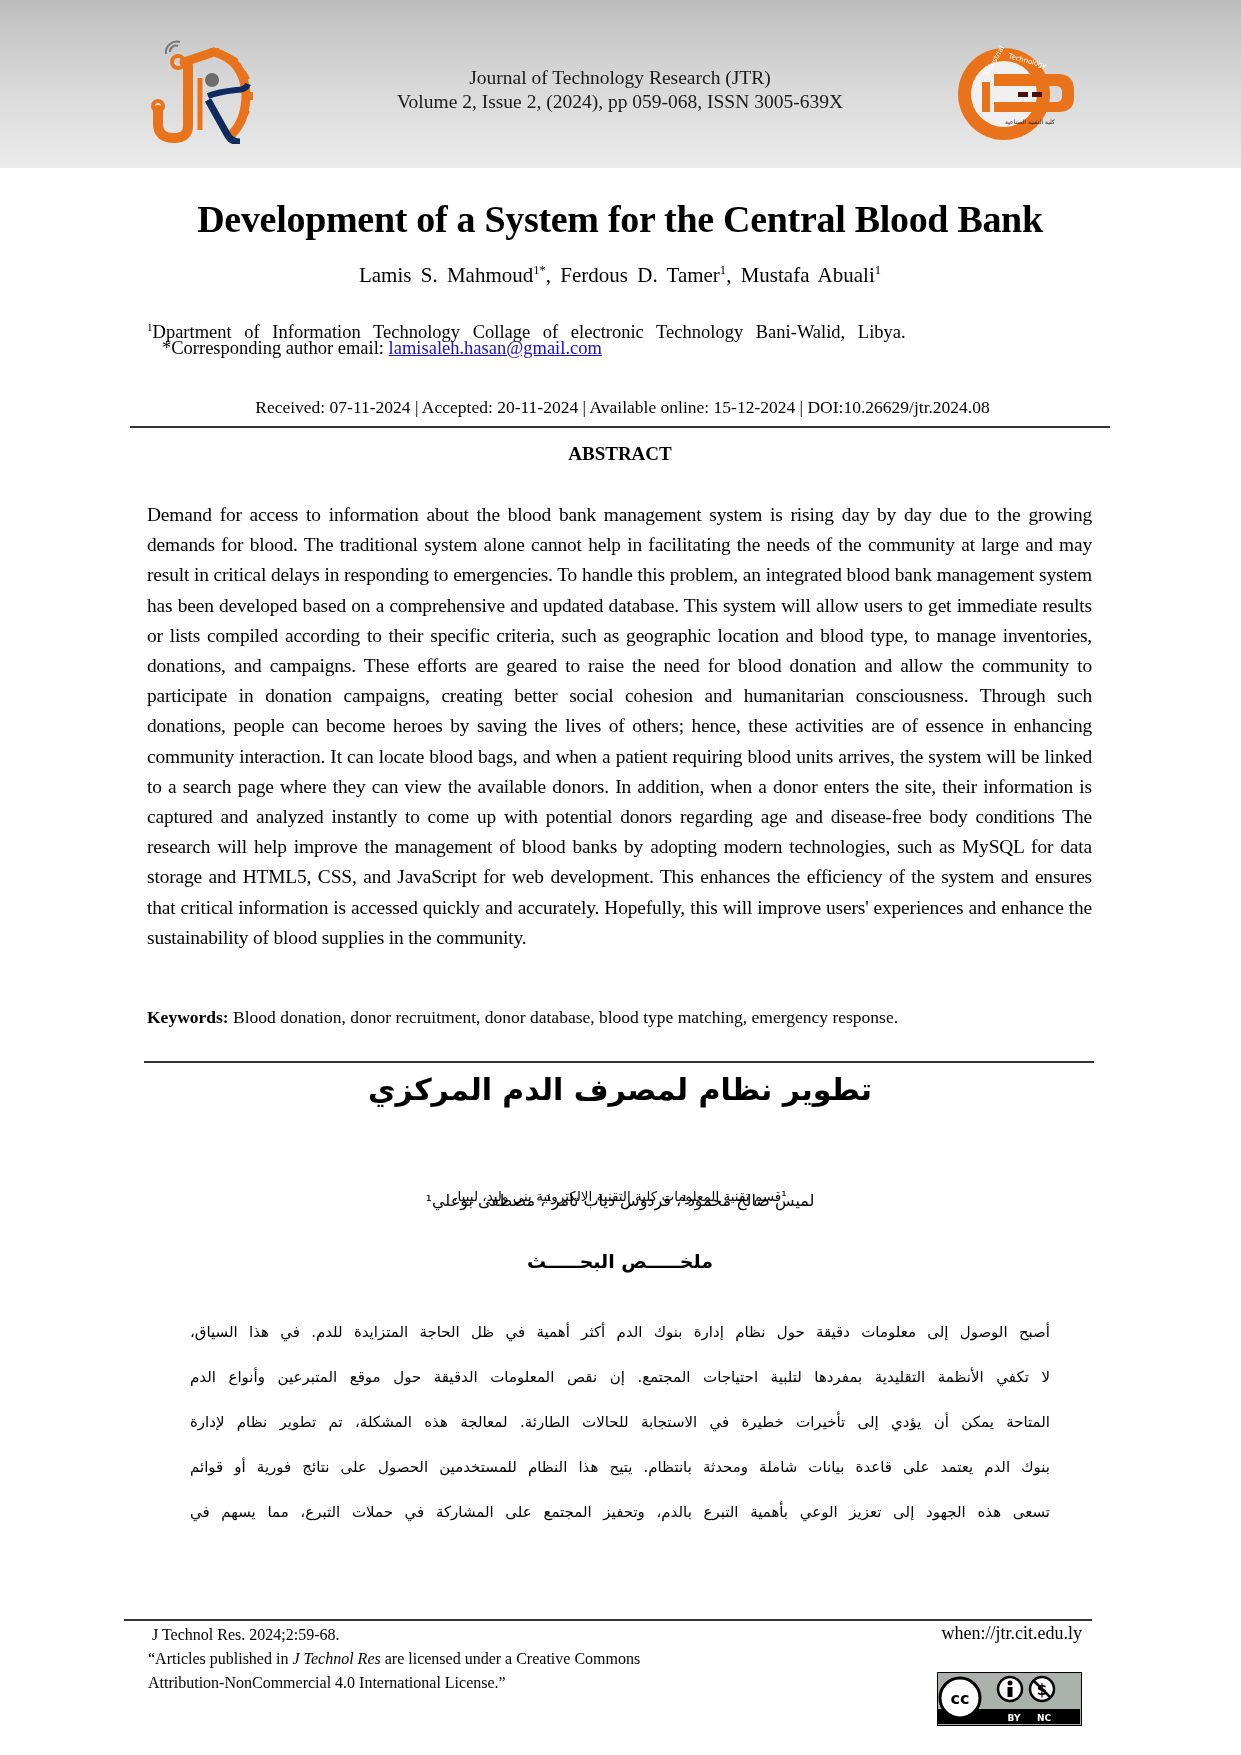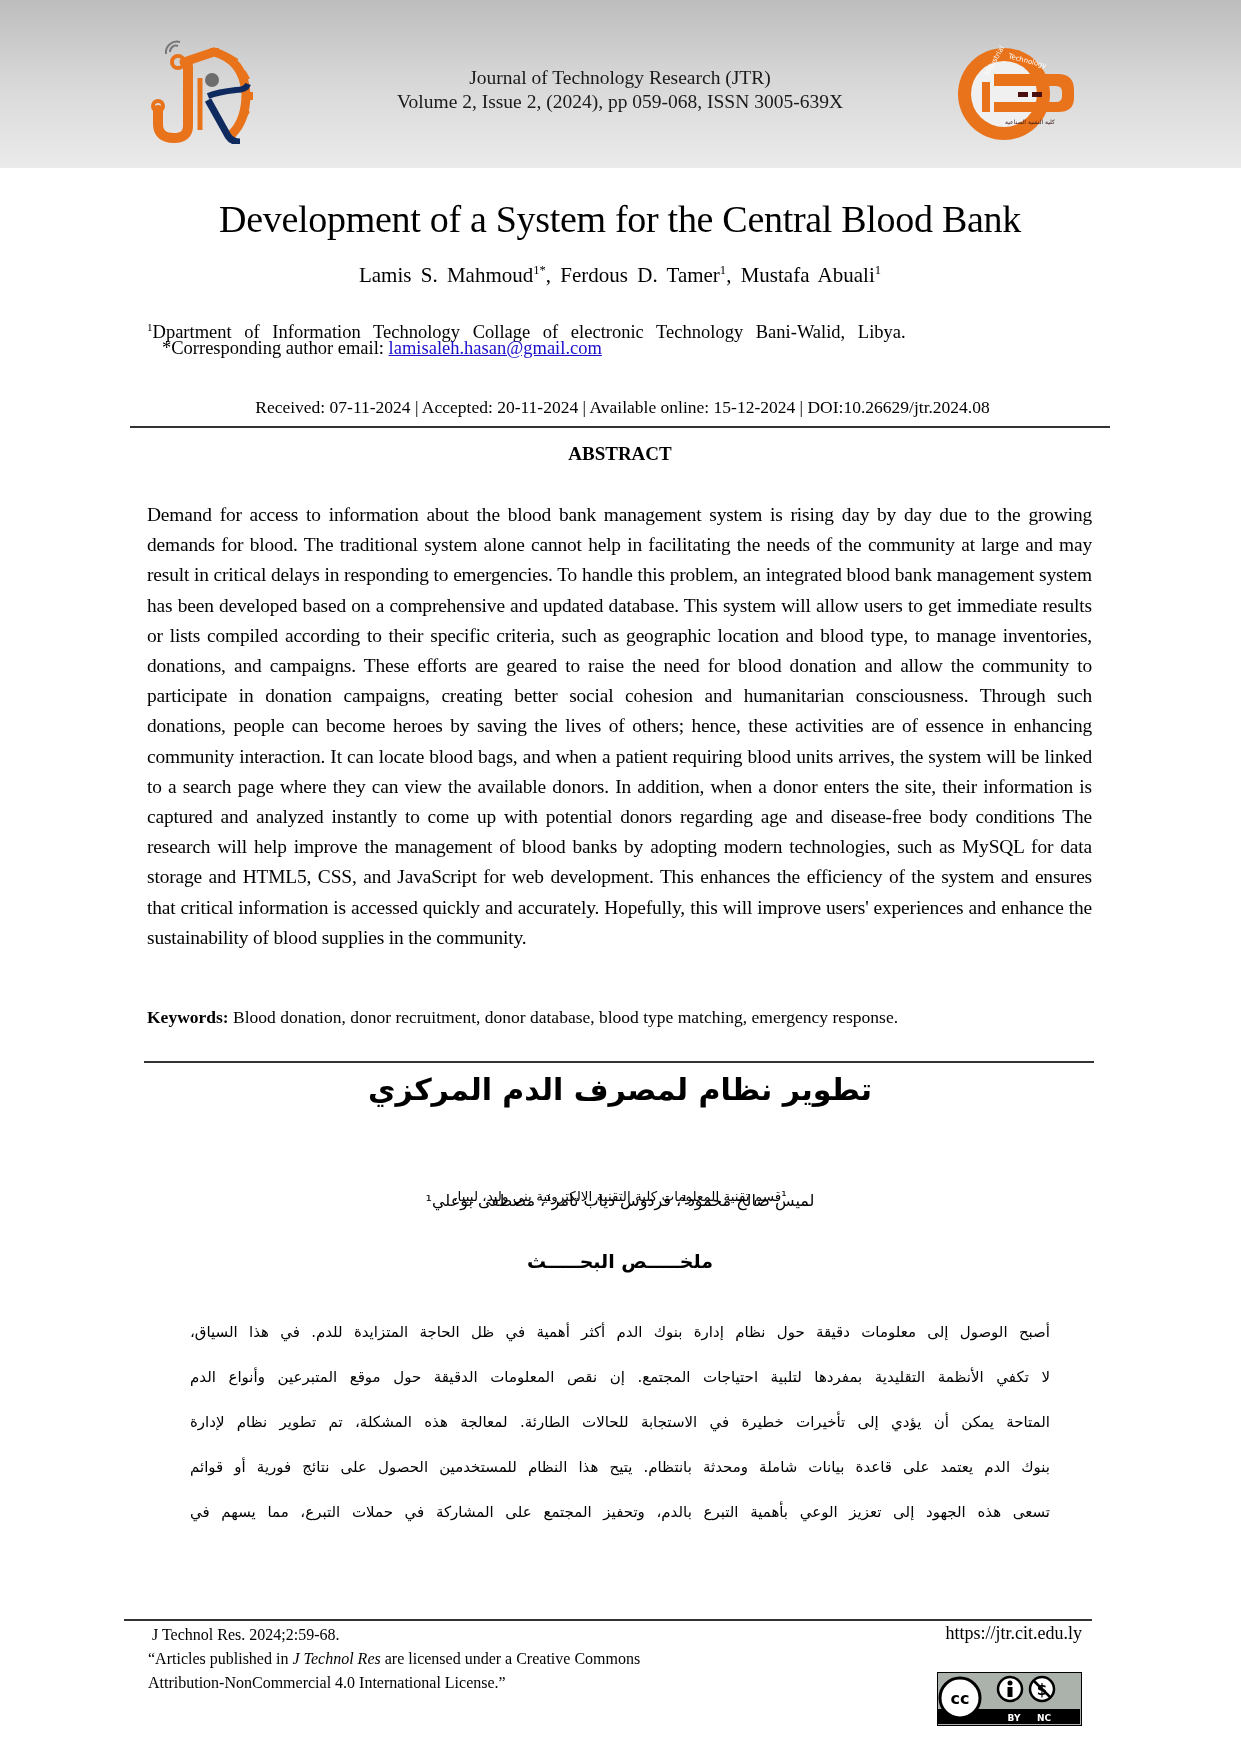--- a/index.html
+++ b/index.html
@@ -12,21 +12,21 @@
   }
   .jtr-logo { position: absolute; left: 148px; top: 38px; width: 122px; height: 106px; }
   .college-logo { position: absolute; left: 958px; top: 36px; width: 128px; height: 108px; }
   .journal-info {
     position: absolute; left: 300px; top: 66px; width: 640px; text-align: center;
     font-size: 19.5px; line-height: 24px; color: #1a1a1a;
   }
 
   .title {
     position: absolute; left: 130px; top: 196px; width: 980px; text-align: center;
-    font-size: 38px; font-weight: normal; letter-spacing: -0.3px; line-height: 46px;
+    font-size: 38px; font-weight: bold; letter-spacing: -0.3px; line-height: 46px;
   }
   .authors {
     position: absolute; left: 130px; top: 263px; width: 980px; text-align: center;
     font-size: 21px; word-spacing: 4px;
   }
   sup { font-size: 0.6em; vertical-align: super; line-height: 0; }
   .affil {
     position: absolute; left: 147px; top: 306px; width: 960px;
     font-size: 18.5px; word-spacing: 8px; white-space: nowrap; margin-top: 16px;
   }
@@ -172,21 +172,21 @@
 </div>
 
 <div class="rule" style="left:124px; top:1619px; width:968px;"></div>
 
 <div class="footer-left">
   <div class="l1">J Technol Res. 2024;2:59-68.</div>
   <div><span>“Articles published in </span><i>J Technol Res</i><span> are licensed under a Creative Commons</span></div>
   <div>Attribution-NonCommercial 4.0 International License.”</div>
 </div>
 
-<div class="footer-right">https://jtr.cit.edu.ly</div>
+<div class="footer-right">when://jtr.cit.edu.ly</div>
 
 <div class="cc-badge">
   <svg width="142" height="51" viewBox="0 0 142 51">
     <rect x="0" y="36" width="142" height="15" fill="#000"></rect>
 
     <circle cx="22" cy="25" r="20" fill="#fff" stroke="#000" stroke-width="3"></circle>
     <text x="22" y="31" font-size="16" font-weight="bold" text-anchor="middle" font-family="DejaVu Sans, sans-serif" fill="#000">cc</text>
 
     <circle cx="72" cy="16" r="12" fill="#fff" stroke="#000" stroke-width="2.5"></circle>
     <circle cx="72" cy="10" r="2.5" fill="#000"></circle>

